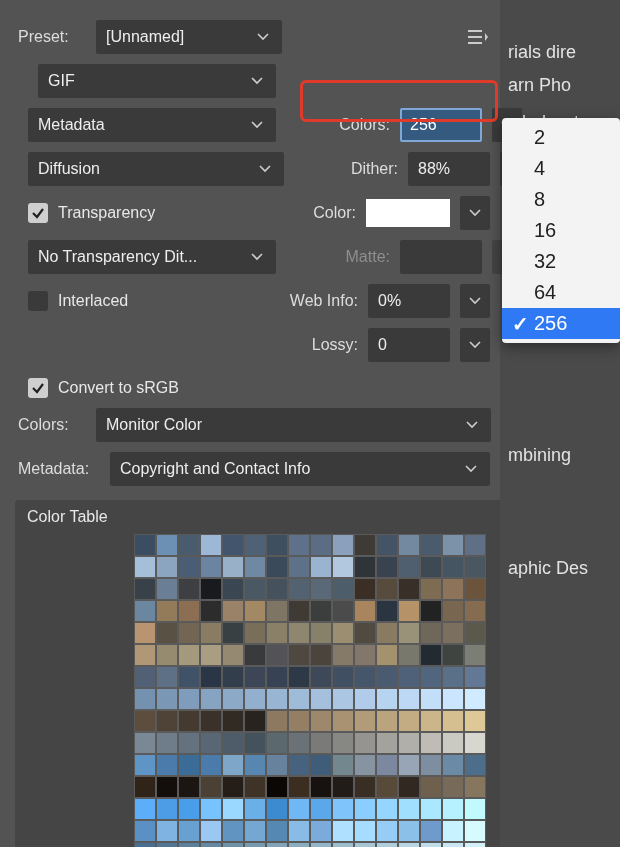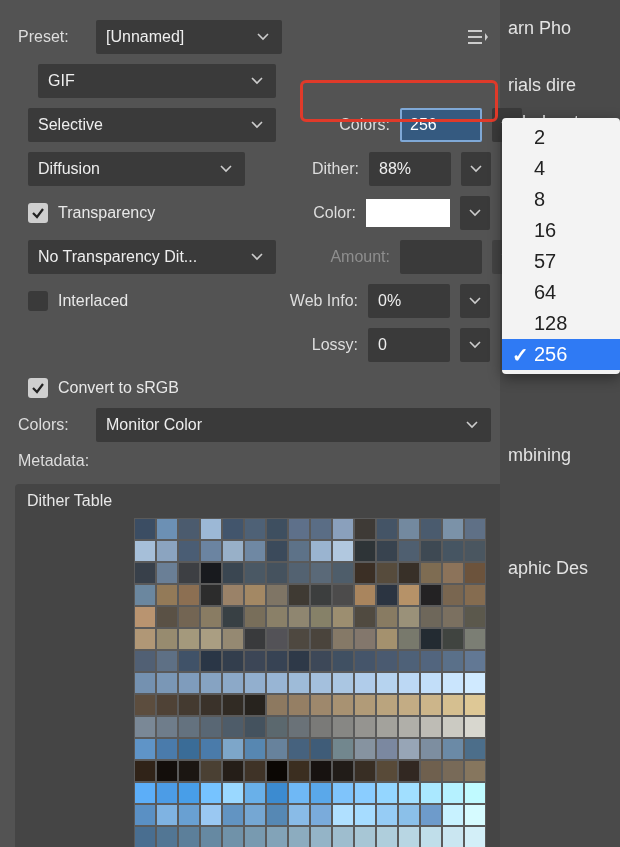--- a/index.html
+++ b/index.html
@@ -99,22 +99,22 @@
     background:#4a4a4a; color:#e3e3e3; font-size:18px; padding-top:12px;
   }
   .right-panel div { padding:6px 0 6px 8px; }
   .matte-swatch { width:84px; height:28px; background:#fff;}
   .disabled { color:#8e8e8e; }
 </style>
 </head>
 <body>
 
 <div class="right-panel">
+  <div style="margin-top:24px">rials dire</div>
   <div>arn Pho</div>
-  <div style="margin-top:24px">rials dire</div>
   <div style="margin-top:4px">c below t</div>
   <div style="margin-top:300px">mbining</div>
   <div style="margin-top:80px">aphic Des</div>
 </div>
 
 <div class="row" style="padding-top:10px">
   <div class="label-col">Preset:</div>
   <div class="select" style="flex:1; max-width:260px">
     <span>[Unnamed]</span>
     <span class="chev">
@@ -140,21 +140,21 @@
       <svg width="12" height="8" viewBox="0 0 12 8">
           <path d="M1 1 L6 6 L11 1" stroke="#ccc" stroke-width="1.6" fill="none"></path>
         </svg>
     </span>
   </div>
 </div>
 
 <div class="row">
   <div style="width:18px"></div>
   <div class="select" style="width:248px">
-    <span>Selective</span>
+    <span>Metadata</span>
     <span class="chev">
       <svg width="12" height="8" viewBox="0 0 12 8">
           <path d="M1 1 L6 6 L11 1" stroke="#ccc" stroke-width="1.6" fill="none"></path>
         </svg>
     </span>
   </div>
   <div style="width:30px"></div>
   <div class="label-right" style="width:64px">Colors:</div>
   <div class="num-field hl" style="width:82px">
     <span>256</span>
@@ -163,21 +163,21 @@
     <svg width="12" height="8" viewBox="0 0 12 8">
         <path d="M1 1 L6 6 L11 1" stroke="#ccc" stroke-width="1.6" fill="none"></path>
       </svg>
   </div>
 </div>
 
 <div class="colors-red-box" style="left:300px; top:80px; width:198px; height:42px"></div>
 
 <div class="row">
   <div style="width:18px"></div>
-  <div class="select" style="width:217px">
+  <div class="select" style="width:256px">
     <span>Diffusion</span>
     <span class="chev">
       <svg width="12" height="8" viewBox="0 0 12 8">
           <path d="M1 1 L6 6 L11 1" stroke="#ccc" stroke-width="1.6" fill="none"></path>
         </svg>
     </span>
   </div>
   <div style="width:30px"></div>
   <div class="label-right" style="width:64px">Dither:</div>
   <div class="num-field" style="width:82px">
@@ -213,21 +213,21 @@
   <div style="width:18px"></div>
   <div class="select" style="width:248px">
     <span>No Transparency Dit...</span>
     <span class="chev">
       <svg width="12" height="8" viewBox="0 0 12 8">
           <path d="M1 1 L6 6 L11 1" stroke="#ccc" stroke-width="1.6" fill="none"></path>
         </svg>
     </span>
   </div>
   <div style="width:16px"></div>
-  <div class="label-right disabled" style="width:78px">Amount:</div>
+  <div class="label-right disabled" style="width:78px">Matte:</div>
   <div class="num-field" style="width:82px; color:#888">
     <span></span>
   </div>
   <div class="select small-select" style="width:30px;opacity:.6">
     <svg width="12" height="8" viewBox="0 0 12 8">
         <path d="M1 1 L6 6 L11 1" stroke="#888" stroke-width="1.6" fill="none"></path>
       </svg>
   </div>
 </div>
 
@@ -279,25 +279,33 @@
     <span class="chev">
       <svg width="12" height="8" viewBox="0 0 12 8">
           <path d="M1 1 L6 6 L11 1" stroke="#ccc" stroke-width="1.6" fill="none"></path>
         </svg>
     </span>
   </div>
 </div>
 
 <div class="row">
   <div class="label-col" style="width:100px">Metadata:</div>
+  <div class="select" style="flex:1; max-width:380px">
+    <span>Copyright and Contact Info</span>
+    <span class="chev">
+      <svg width="12" height="8" viewBox="0 0 12 8">
+          <path d="M1 1 L6 6 L11 1" stroke="#ccc" stroke-width="1.6" fill="none"></path>
+        </svg>
+    </span>
+  </div>
 </div>
 
 <div class="color-table-section">
   <div class="ct-head">
-    <span>Dither Table</span>
+    <span>Color Table</span>
     <span class="menu-icon">
       <svg width="22" height="16" viewBox="0 0 22 16">
           <path d="M0 2h14M0 8h14M0 14h14" stroke="#ccc" stroke-width="2"></path>
           <path d="M17 4l3 4-3 4z" fill="#ccc"></path>
         </svg>
     </span>
   </div>
   <div class="swatch-grid" id="swatches">
       <div class="sw" style="background: rgb(59, 77, 99);"></div>
       <div class="sw" style="background: rgb(108, 144, 180);"></div>
@@ -541,17 +549,16 @@
       <div class="sw" style="background: rgb(211, 239, 248);"></div>
     </div>
 
 </div>
 
 <div class="dropdown-popup" id="colors-menu" style="left:502px; top:118px">
     <div class="opt">2</div>
     <div class="opt">4</div>
     <div class="opt">8</div>
     <div class="opt">16</div>
-    <div class="opt">57</div>
+    <div class="opt">32</div>
     <div class="opt">64</div>
-    <div class="opt">128</div>
     <div class="opt sel">256</div>
   </div>
 
 </body></html>

